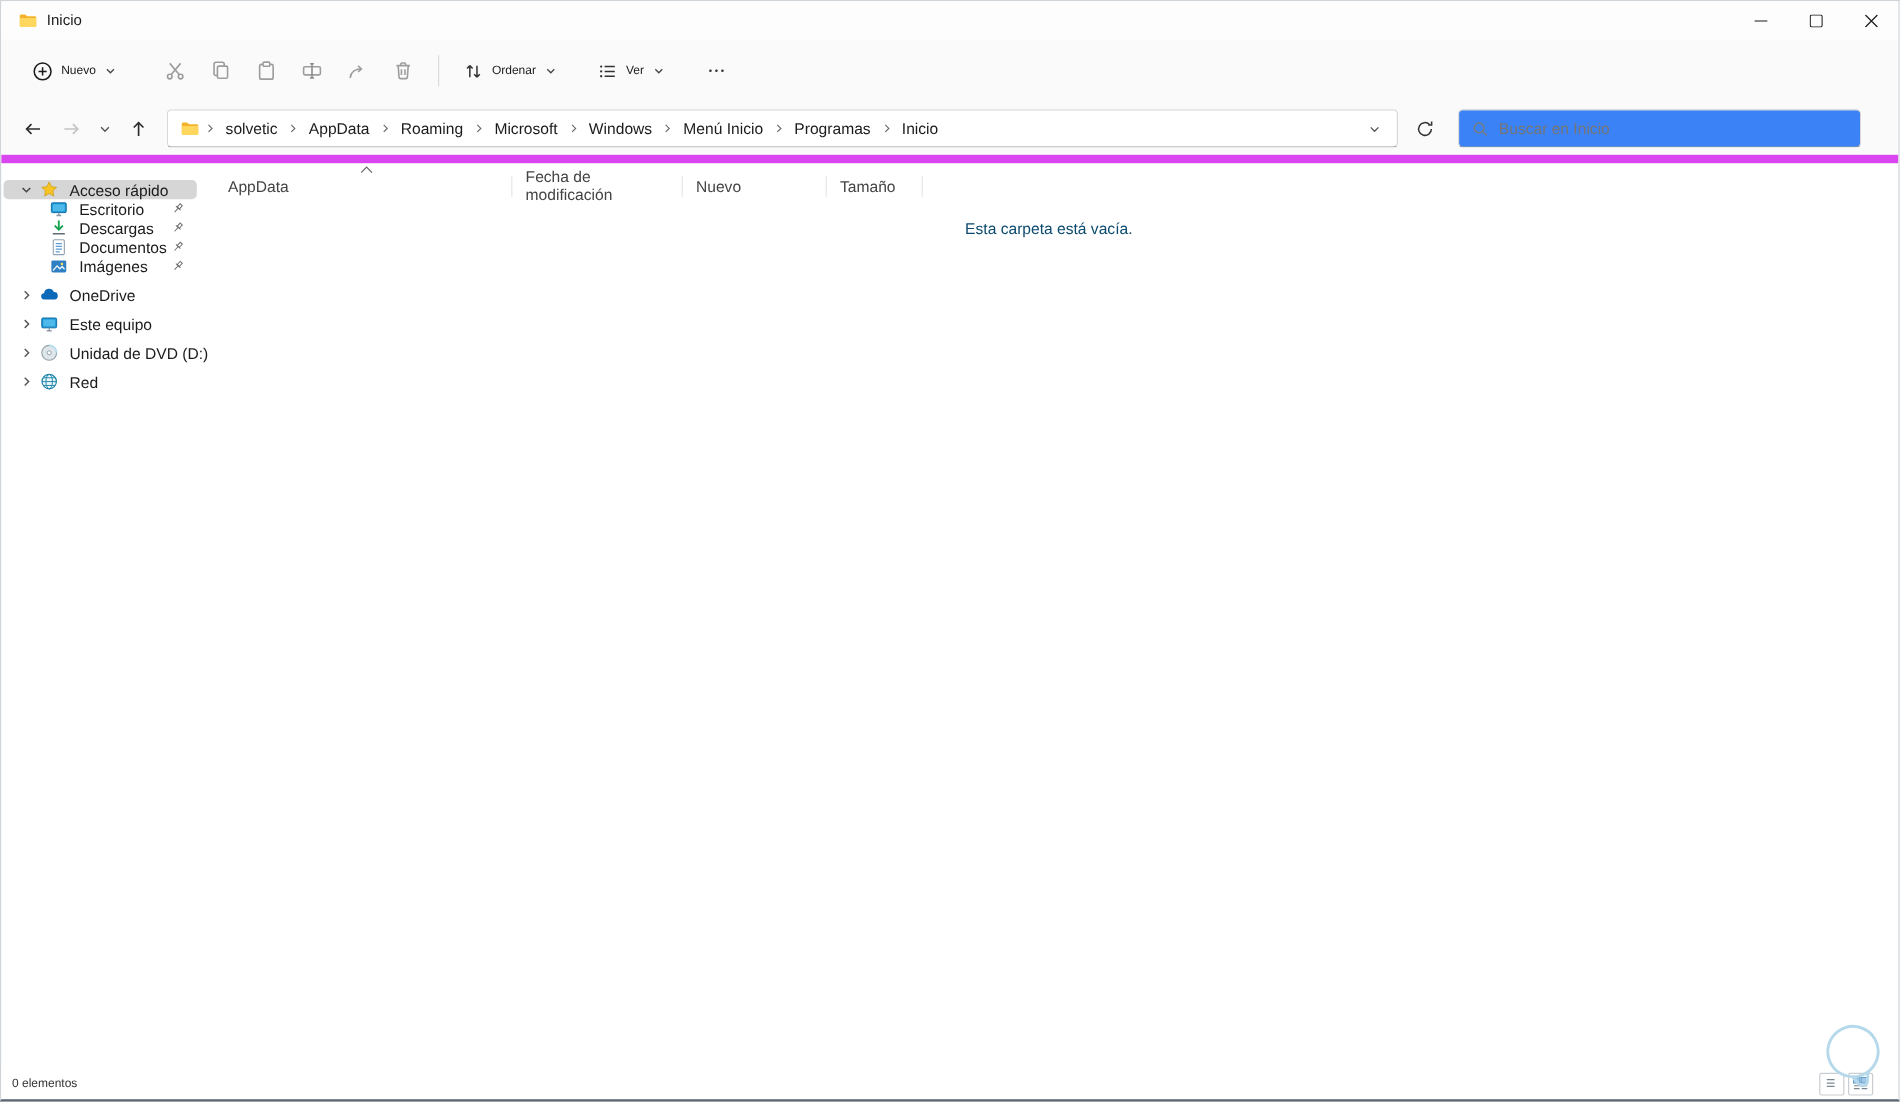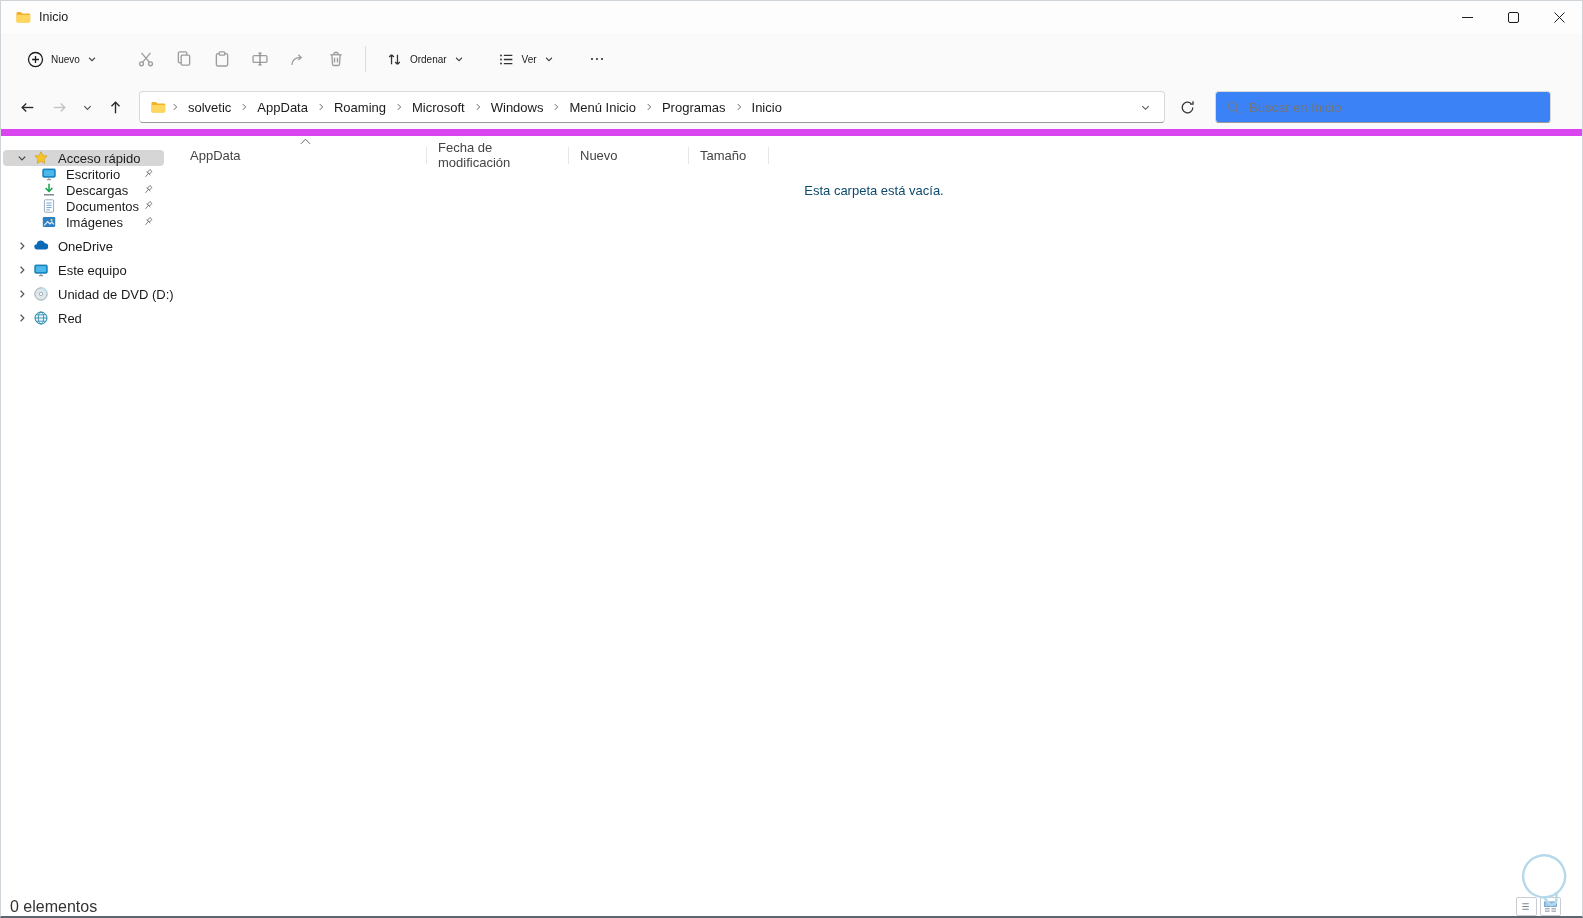--- a/index.html
+++ b/index.html
@@ -56,21 +56,21 @@
   .tree-row { margin-top:8px; }
 
   
   .main { flex:1; position:relative; }
   .col-caret { position:absolute; top:1px; left:134px; }
   .col-headers { position:absolute; top:6px; left:13px; display:flex; height:24px; align-items:center; color:#444; }
   .col-h { display:flex; align-items:center; padding-left:11px; border-right:1px solid #e6e6e6; height:17px; }
   .empty-msg { position:absolute; top:46px; left:50%; transform:translateX(-50%); color:#0c4a6e; }
 
   
-  .statusbar { position:absolute; left:0; right:0; bottom:0; height:26px; display:flex; align-items:flex-end; padding:0 9px; font-size:16px; color:#333; background:#fff; }
+  .statusbar { position:absolute; left:0; right:0; bottom:0; height:26px; display:flex; align-items:center; padding:0 9px; font-size:10px; color:#333; background:#fff; }
   .view-toggles { margin-left:auto; display:flex; gap:3px; margin-right:12px; }
   .vt-btn { width:21px; height:19px; display:flex; align-items:center; justify-content:center; border:1px solid #c9cdd1; border-radius:2px; background:#fff; }
 
   .watermark { position:absolute; right:4px; bottom:-2px; pointer-events:none; }
 </style>
 </head>
 <body>
 
 <div class="titlebar">
   <div class="title-left">

